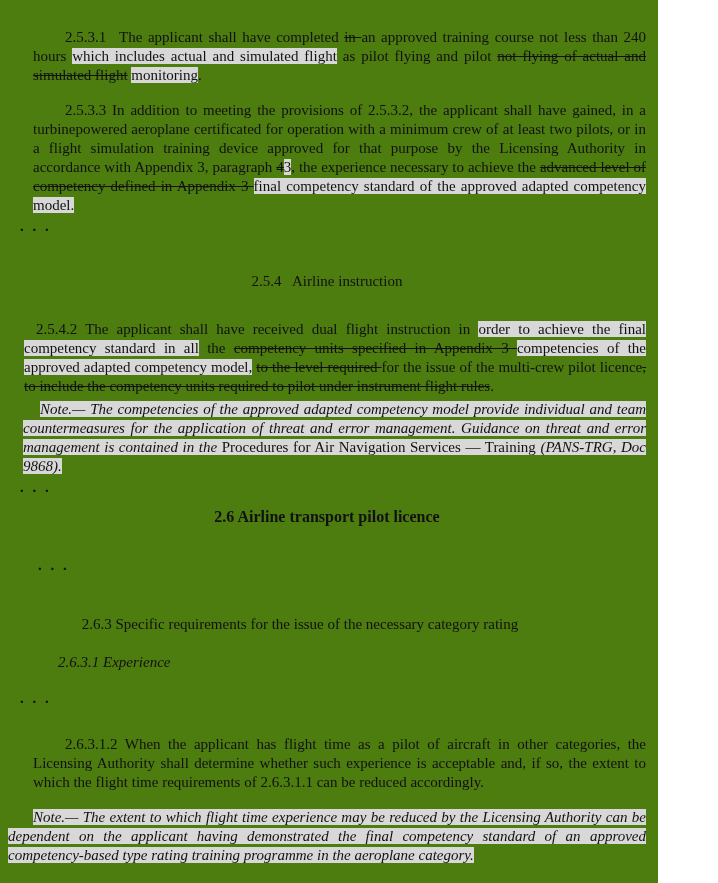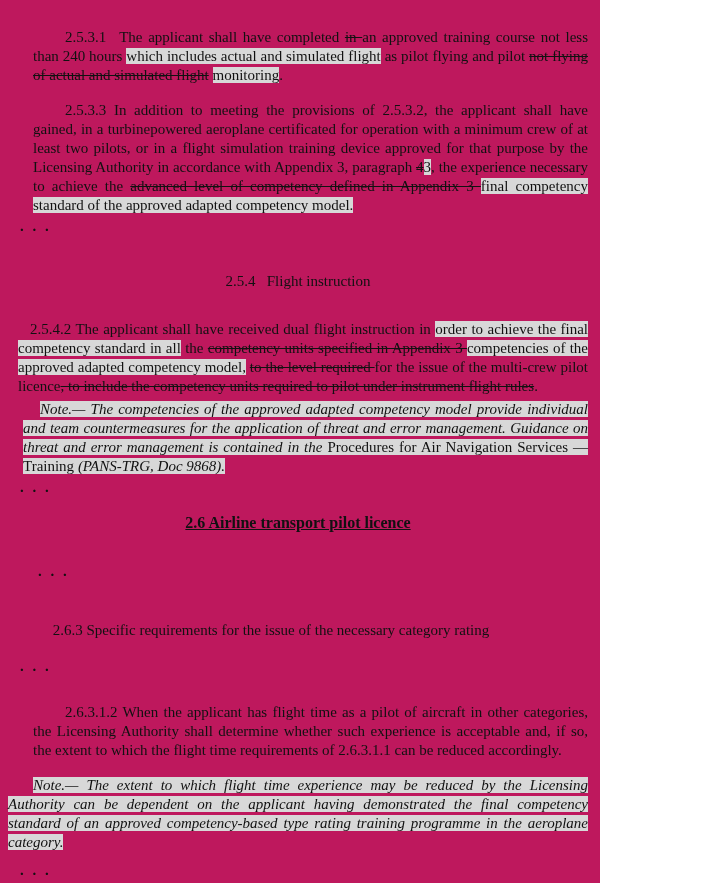--- a/index.html
+++ b/index.html
@@ -2,36 +2,36 @@
 <html><head>
 <meta charset="utf-8">
 <style>
   html, body {
     margin: 0;
     padding: 0;
     background: #ffffff;
   }
   .page {
     position: relative;
-    width: 600px;
+    width: 658px;
     height: 883px;
     box-sizing: border-box;
-    background: #be185d;
+    background: #4d7c0f;
     color: #111111;
     font-family: "Liberation Serif", "DejaVu Serif", serif;
     font-size: 15px;
     line-height: 19px;
     padding: 28px 12px 0 8px;
     overflow: hidden;
   }
   p { margin: 0; text-align: justify; }
 
   
   .indent-std   { margin-left: 25px; text-indent: 32px; }   
-  .indent-small { margin-left: 10px;    text-indent: 12px; }   
+  .indent-small { margin-left: 16px;    text-indent: 12px; }   
   .note-1       { margin-left: 15px; text-indent: 17px; }
   .note-2       { margin-left: 0;    text-indent: 25px; }
 
   .note { font-style: italic; }
   .roman { font-style: normal; }
 
   .del { text-decoration: line-through; text-decoration-thickness: 1.2px; }
   .ins { background: #d8d8d8; }
 
   .heading {
@@ -59,21 +59,21 @@
   }
   .ellipsis-indented { margin-left: 30px; }
 
   
   .mt-p2533   { margin-top: 16px; }
   .mt-ell1    { margin-top: 2px; }
   .mt-h254    { margin-top: 36px; }
   .mt-p2542   { margin-top: 29px; }
   .mt-note1   { margin-top: 4px; }
   .mt-ell2    { margin-top: 2px; }
-  .mt-h26     { margin-top: 16px; text-decoration: underline; }
+  .mt-h26     { margin-top: 10px; }
   .mt-ell3    { margin-top: 30px; }
   .mt-h263    { margin-top: 40px; }
   .mt-h2631   { margin-top: 19px; }
   .mt-ell4    { margin-top: 17px; }
   .mt-p26312  { margin-top: 27px; }
   .mt-note2   { margin-top: 16px; }
   .mt-ell5    { margin-top: 9px; }
 </style>
 </head>
 <body>
@@ -83,38 +83,39 @@
   <p class="indent-std">
     <span>2.5.3.1  The applicant shall have completed </span><span class="del">in </span><span>an approved training course not less than 240 hours </span><span class="ins">which includes actual and simulated flight</span><span> as pilot flying and pilot </span><span class="del">not flying of actual and simulated flight</span><span> </span><span class="ins">monitoring</span><span>.</span>
   </p>
 
   <p class="indent-std mt-p2533">
     <span>2.5.3.3 In addition to meeting the provisions of 2.5.3.2, the applicant shall have gained, in a turbinepowered aeroplane certificated for operation with a minimum crew of at least two pilots, or in a flight simulation training device approved for that purpose by the Licensing Authority in accordance with Appendix 3, paragraph </span><span class="del">4</span><span class="ins">3</span><span>, the experience necessary to achieve the </span><span class="del">advanced level of competency defined in Appendix 3 </span><span class="ins">final competency standard of the approved adapted competency model.</span>
   </p>
 
   <p class="ellipsis mt-ell1">. . .</p>
 
-  <p class="heading mt-h254">2.5.4  Flight instruction</p>
+  <p class="heading mt-h254">2.5.4  Airline instruction</p>
 
   <p class="indent-small mt-p2542">
     <span>2.5.4.2 The applicant shall have received dual flight instruction in </span><span class="ins">order to achieve the final competency standard in all</span><span> the </span><span class="del">competency units specified in Appendix 3 </span><span class="ins">competencies of the approved adapted competency model,</span><span> </span><span class="del">to the level required </span><span>for the issue of the multi-crew pilot licence</span><span class="del">, to include the competency units required to pilot under instrument flight rules</span><span>.</span>
   </p>
 
   <p class="note note-1 mt-note1">
     <span class="ins">Note.— The competencies of the approved adapted competency model provide individual and team countermeasures for the application of threat and error management. Guidance on threat and error management is contained in the </span><span class="ins roman">Procedures for Air Navigation Services — Training </span><span class="ins">(PANS-TRG, Doc 9868).</span>
   </p>
 
   <p class="ellipsis mt-ell2">. . .</p>
 
   <p class="heading heading-bold mt-h26">2.6 Airline transport pilot licence</p>
 
   <p class="ellipsis ellipsis-indented mt-ell3">. . .</p>
 
   <p class="heading heading-shift mt-h263">2.6.3 Specific requirements for the issue of the necessary category rating</p>
 
+  <p class="subheading-italic mt-h2631">2.6.3.1 Experience</p>
 
   <p class="ellipsis mt-ell4">. . .</p>
 
   <p class="indent-std mt-p26312">
     <span>2.6.3.1.2 When the applicant has flight time as a pilot of aircraft in other categories, the Licensing Authority shall determine whether such experience is acceptable and, if so, the extent to which the flight time requirements of 2.6.3.1.1 can be reduced accordingly.</span>
   </p>
 
   <p class="note note-2 mt-note2">
     <span class="ins">Note.— The extent to which flight time experience may be reduced by the Licensing Authority can be dependent on the applicant having demonstrated the final competency standard of an approved competency-based type rating training programme in the aeroplane category.</span>
   </p>

